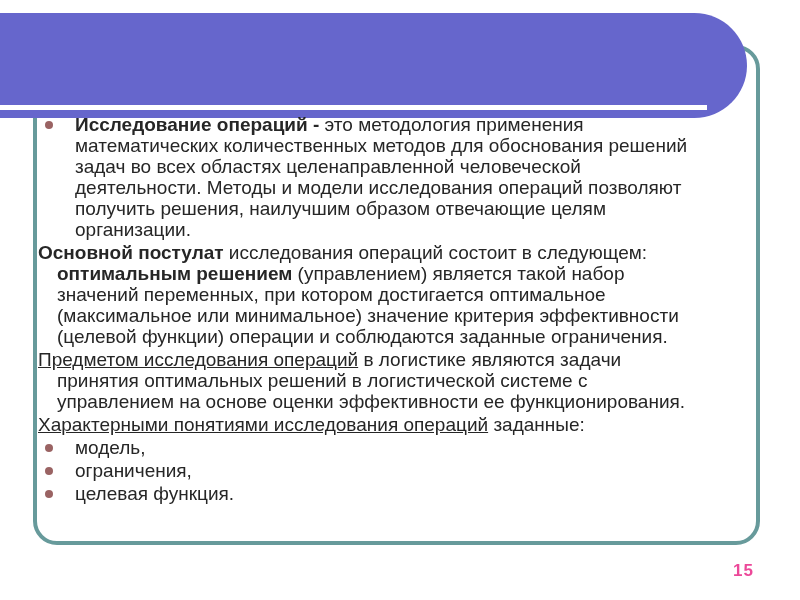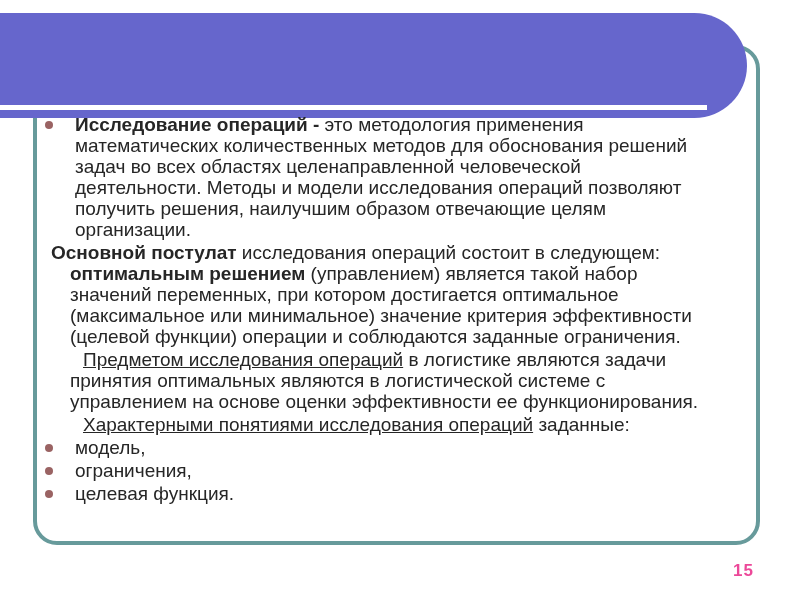--- a/index.html
+++ b/index.html
@@ -47,38 +47,38 @@
     left: 38px;
     top: 112px;
     width: 712px;
     z-index: 4;
     color: var(--body-text, #262626);
     font-size: 19px;
     line-height: 21px;
   }
   .para { margin: 2px 0; }
   .para.plain {
-    padding-left: 32px;
+    padding-left: 19px;
     text-indent: -19px;
   }
   .para.bullet {
     position: relative;
     padding-left: 37px;
   }
   .dot {
     position: absolute;
     left: 7px;
     top: 7px;
     width: 8px;
     height: 8px;
     border-radius: 50%;
     background: var(--bullet-dot, #9a6363);
   }
   .run-b { font-weight: bold; }
-  .run-u { text-decoration: underline; margin-left: 32px; }
+  .run-u { text-decoration: underline; }
   .page-number {
     position: absolute;
     right: 46px;
     top: 561px;
     z-index: 4;
     font-size: 17px;
     font-weight: bold;
     color: #ec4899;
     letter-spacing: 1px;
   }
@@ -86,20 +86,20 @@
 </head>
 <body>
 
 <div class="slide" style="--banner-fill: #6666cc; --frame-border: #679a9b; --bullet-dot: #9a6363; --body-text: #262626;">
   <div class="content-frame"></div>
   <div class="banner"></div>
   <div class="banner-white-line"></div>
   <div class="content" id="content-root">
       <div class="para bullet"><span class="dot"></span><span class="run-b">Исследование операций - </span><span>это методология применения</span><br><span>математических количественных методов для обоснования решений</span><br><span>задач во всех областях целенаправленной человеческой</span><br><span>деятельности. Методы и модели исследования операций позволяют</span><br><span>получить решения, наилучшим образом отвечающие целям</span><br><span>организации.</span></div>
       <div class="para plain"><span class="run-b">Основной постулат</span><span> исследования операций состоит в следующем:</span><br><span class="run-b">оптимальным решением</span><span> (управлением) является такой набор</span><br><span>значений переменных, при котором достигается оптимальное</span><br><span>(максимальное или минимальное) значение критерия эффективности</span><br><span>(целевой функции) операции и соблюдаются заданные ограничения.</span></div>
-      <div class="para plain"><span class="run-u">Предметом исследования операций</span><span> в логистике являются задачи</span><br><span>принятия оптимальных являются в логистической системе с</span><br><span>управлением на основе оценки эффективности ее функционирования.</span></div>
+      <div class="para plain"><span class="run-u">Предметом исследования операций</span><span> в логистике являются задачи</span><br><span>принятия оптимальных решений в логистической системе с</span><br><span>управлением на основе оценки эффективности ее функционирования.</span></div>
       <div class="para plain"><span class="run-u">Характерными понятиями исследования операций</span><span> заданные:</span></div>
       <div class="para bullet"><span class="dot"></span><span>модель,</span></div>
       <div class="para bullet"><span class="dot"></span><span>ограничения,</span></div>
       <div class="para bullet"><span class="dot"></span><span>целевая функция.</span></div>
     </div>
   <div class="page-number">15</div>
 </div>
 
 </body></html>

